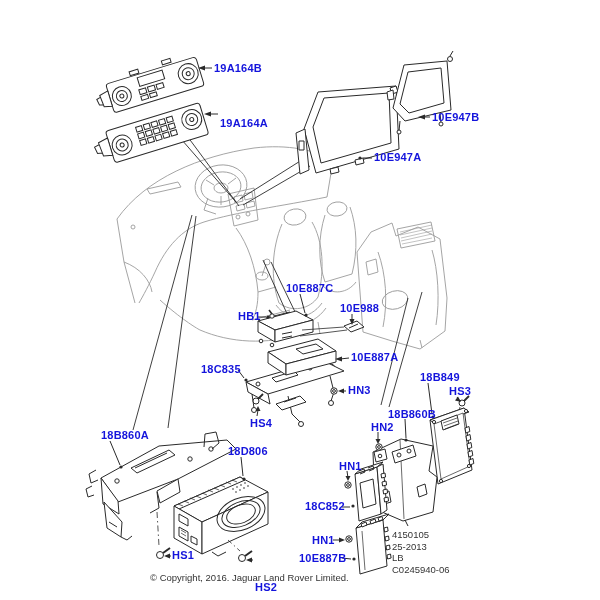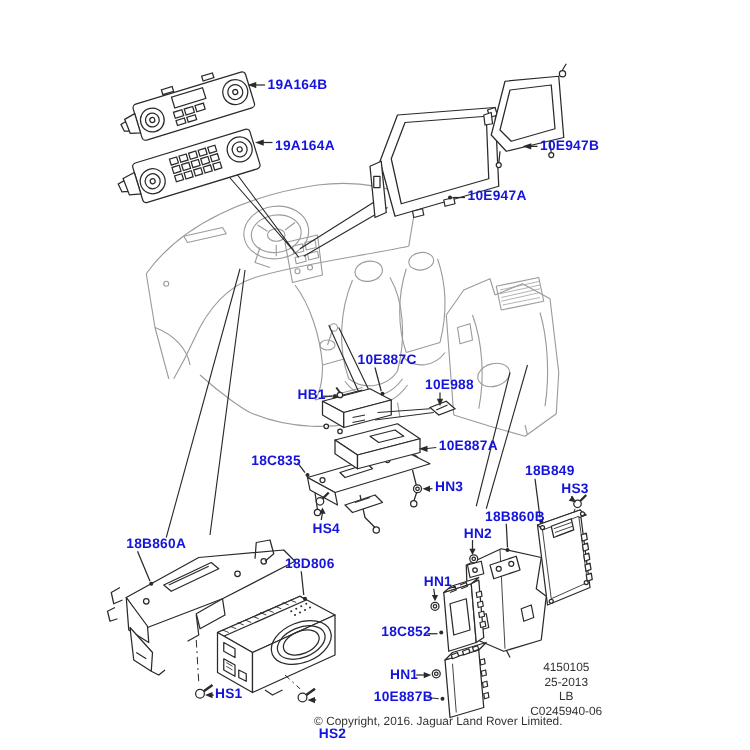--- a/index.html
+++ b/index.html
@@ -1,23 +1,23 @@
 <!DOCTYPE html>
 <html><head>
 <meta charset="utf-8">
 <style>
   html,body{margin:0;padding:0;background:#fff;}
   #canvas{position:relative;width:600px;height:600px;background:#fff;overflow:hidden;
           font-family:"Liberation Sans", sans-serif;border-radius:23px;}
   #art{position:absolute;left:0;top:0;}
   .lbl{position:absolute;font-weight:bold;font-size:11px;line-height:11px;
        color:#1414DC;white-space:nowrap;letter-spacing:.2px;cursor:pointer;}
-  .ref{position:absolute;left:392px;top:529px;width:122px;text-align:center;
+  .ref{position:absolute;left:392px;top:529px;width:122px;
        font-size:9.5px;line-height:11.5px;color:#333;}
-  .copy{position:absolute;left:150px;top:572px;width:300px;text-align:right;
+  .copy{position:absolute;left:150px;top:572px;width:300px;text-align:left;
         font-size:9.5px;color:#333;}
 </style>
 </head>
 <body>
 
 <div id="canvas">
 
 <svg id="art" width="600" height="600" viewBox="0 0 600 600">
 
   <g fill="none" stroke="#9b9b9b" stroke-width="0.9" stroke-linejoin="round">
@@ -344,21 +344,21 @@
     <path d="M171,556 L168,556" fill="none"></path>
         <path d="M164,556 l6,-2.5 l0,5 z" stroke="none"></path>
     <path d="M253,560 L250,560" fill="none"></path>
         <path d="M246,560 l6,-2.5 l0,5 z" stroke="none"></path>
     <path d="M257,416 L258,410" fill="none"></path>
         <path d="M258,406 l-2.5,5 l5,0 z" stroke="none"></path>
   </g>
 </svg>
 
 <div class="lbl" style="left:214px;top:63px">19A164B</div>
-<div class="lbl" style="left:220px;top:112px">19A164A</div>
+<div class="lbl" style="left:220px;top:118px">19A164A</div>
 <div class="lbl" style="left:432px;top:112px">10E947B</div>
 <div class="lbl" style="left:374px;top:152px">10E947A</div>
 <div class="lbl" style="left:286px;top:283px">10E887C</div>
 <div class="lbl" style="left:238px;top:311px">HB1</div>
 <div class="lbl" style="left:340px;top:303px">10E988</div>
 <div class="lbl" style="left:351px;top:352px">10E887A</div>
 <div class="lbl" style="left:201px;top:364px">18C835</div>
 <div class="lbl" style="left:348px;top:385px">HN3</div>
 <div class="lbl" style="left:420px;top:372px">18B849</div>
 <div class="lbl" style="left:449px;top:386px">HS3</div>

